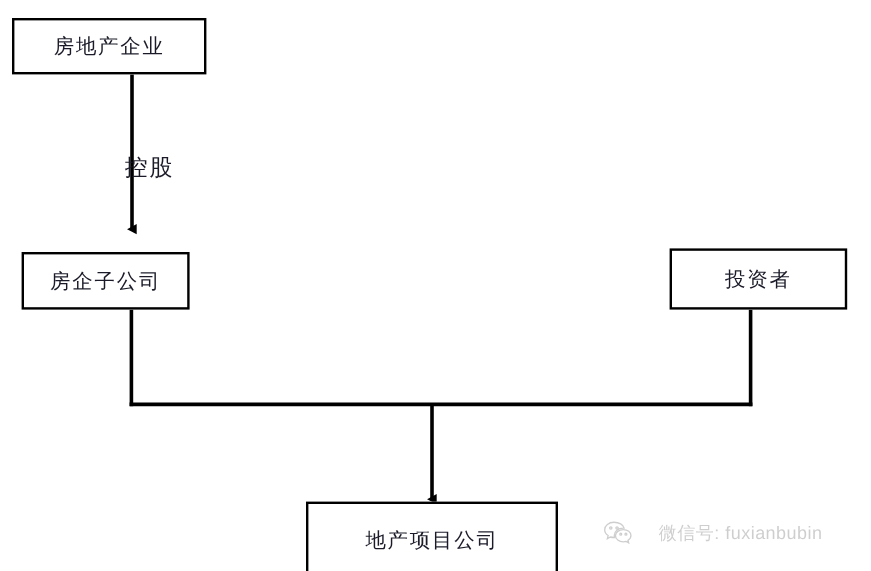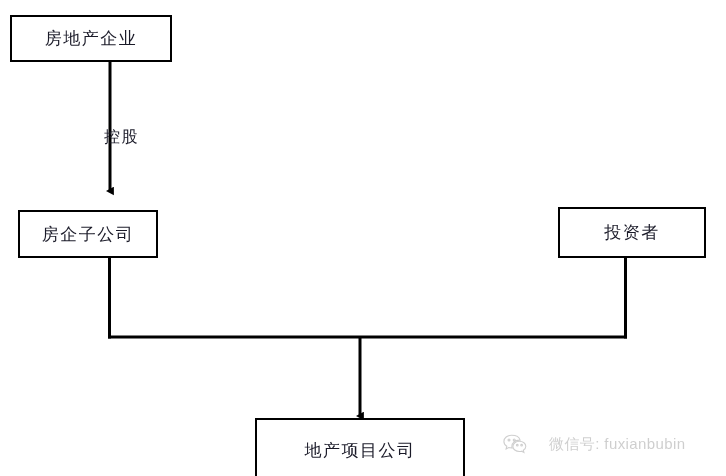--- a/index.html
+++ b/index.html
@@ -43,21 +43,21 @@
     white-space: nowrap;
     font-family: "Liberation Serif", "DejaVu Serif", serif;
   }
   #node-developer   { left: 10px;  top: 15px;  width: 162px; height: 47px; }
   #node-subsidiary  { left: 18px;  top: 210px; width: 140px; height: 48px; }
   #node-investor    { left: 558px; top: 207px; width: 148px; height: 51px; }
   #node-project     { left: 255px; top: 418px; width: 210px; height: 64px; }
 
   .edge-label {
     position: absolute;
-    font-size: 16px;
+    font-size: 19px;
     color: #1a1a28;
     letter-spacing: 1.5px;
     white-space: nowrap;
     z-index: 3;
     font-family: Liberation Mono, monospace;
   }
   #edge-label-holding  { left: 104px; top: 127px; }
   #edge-label-capital  { left: 531px; top: 305px; }
 
   #watermark {

